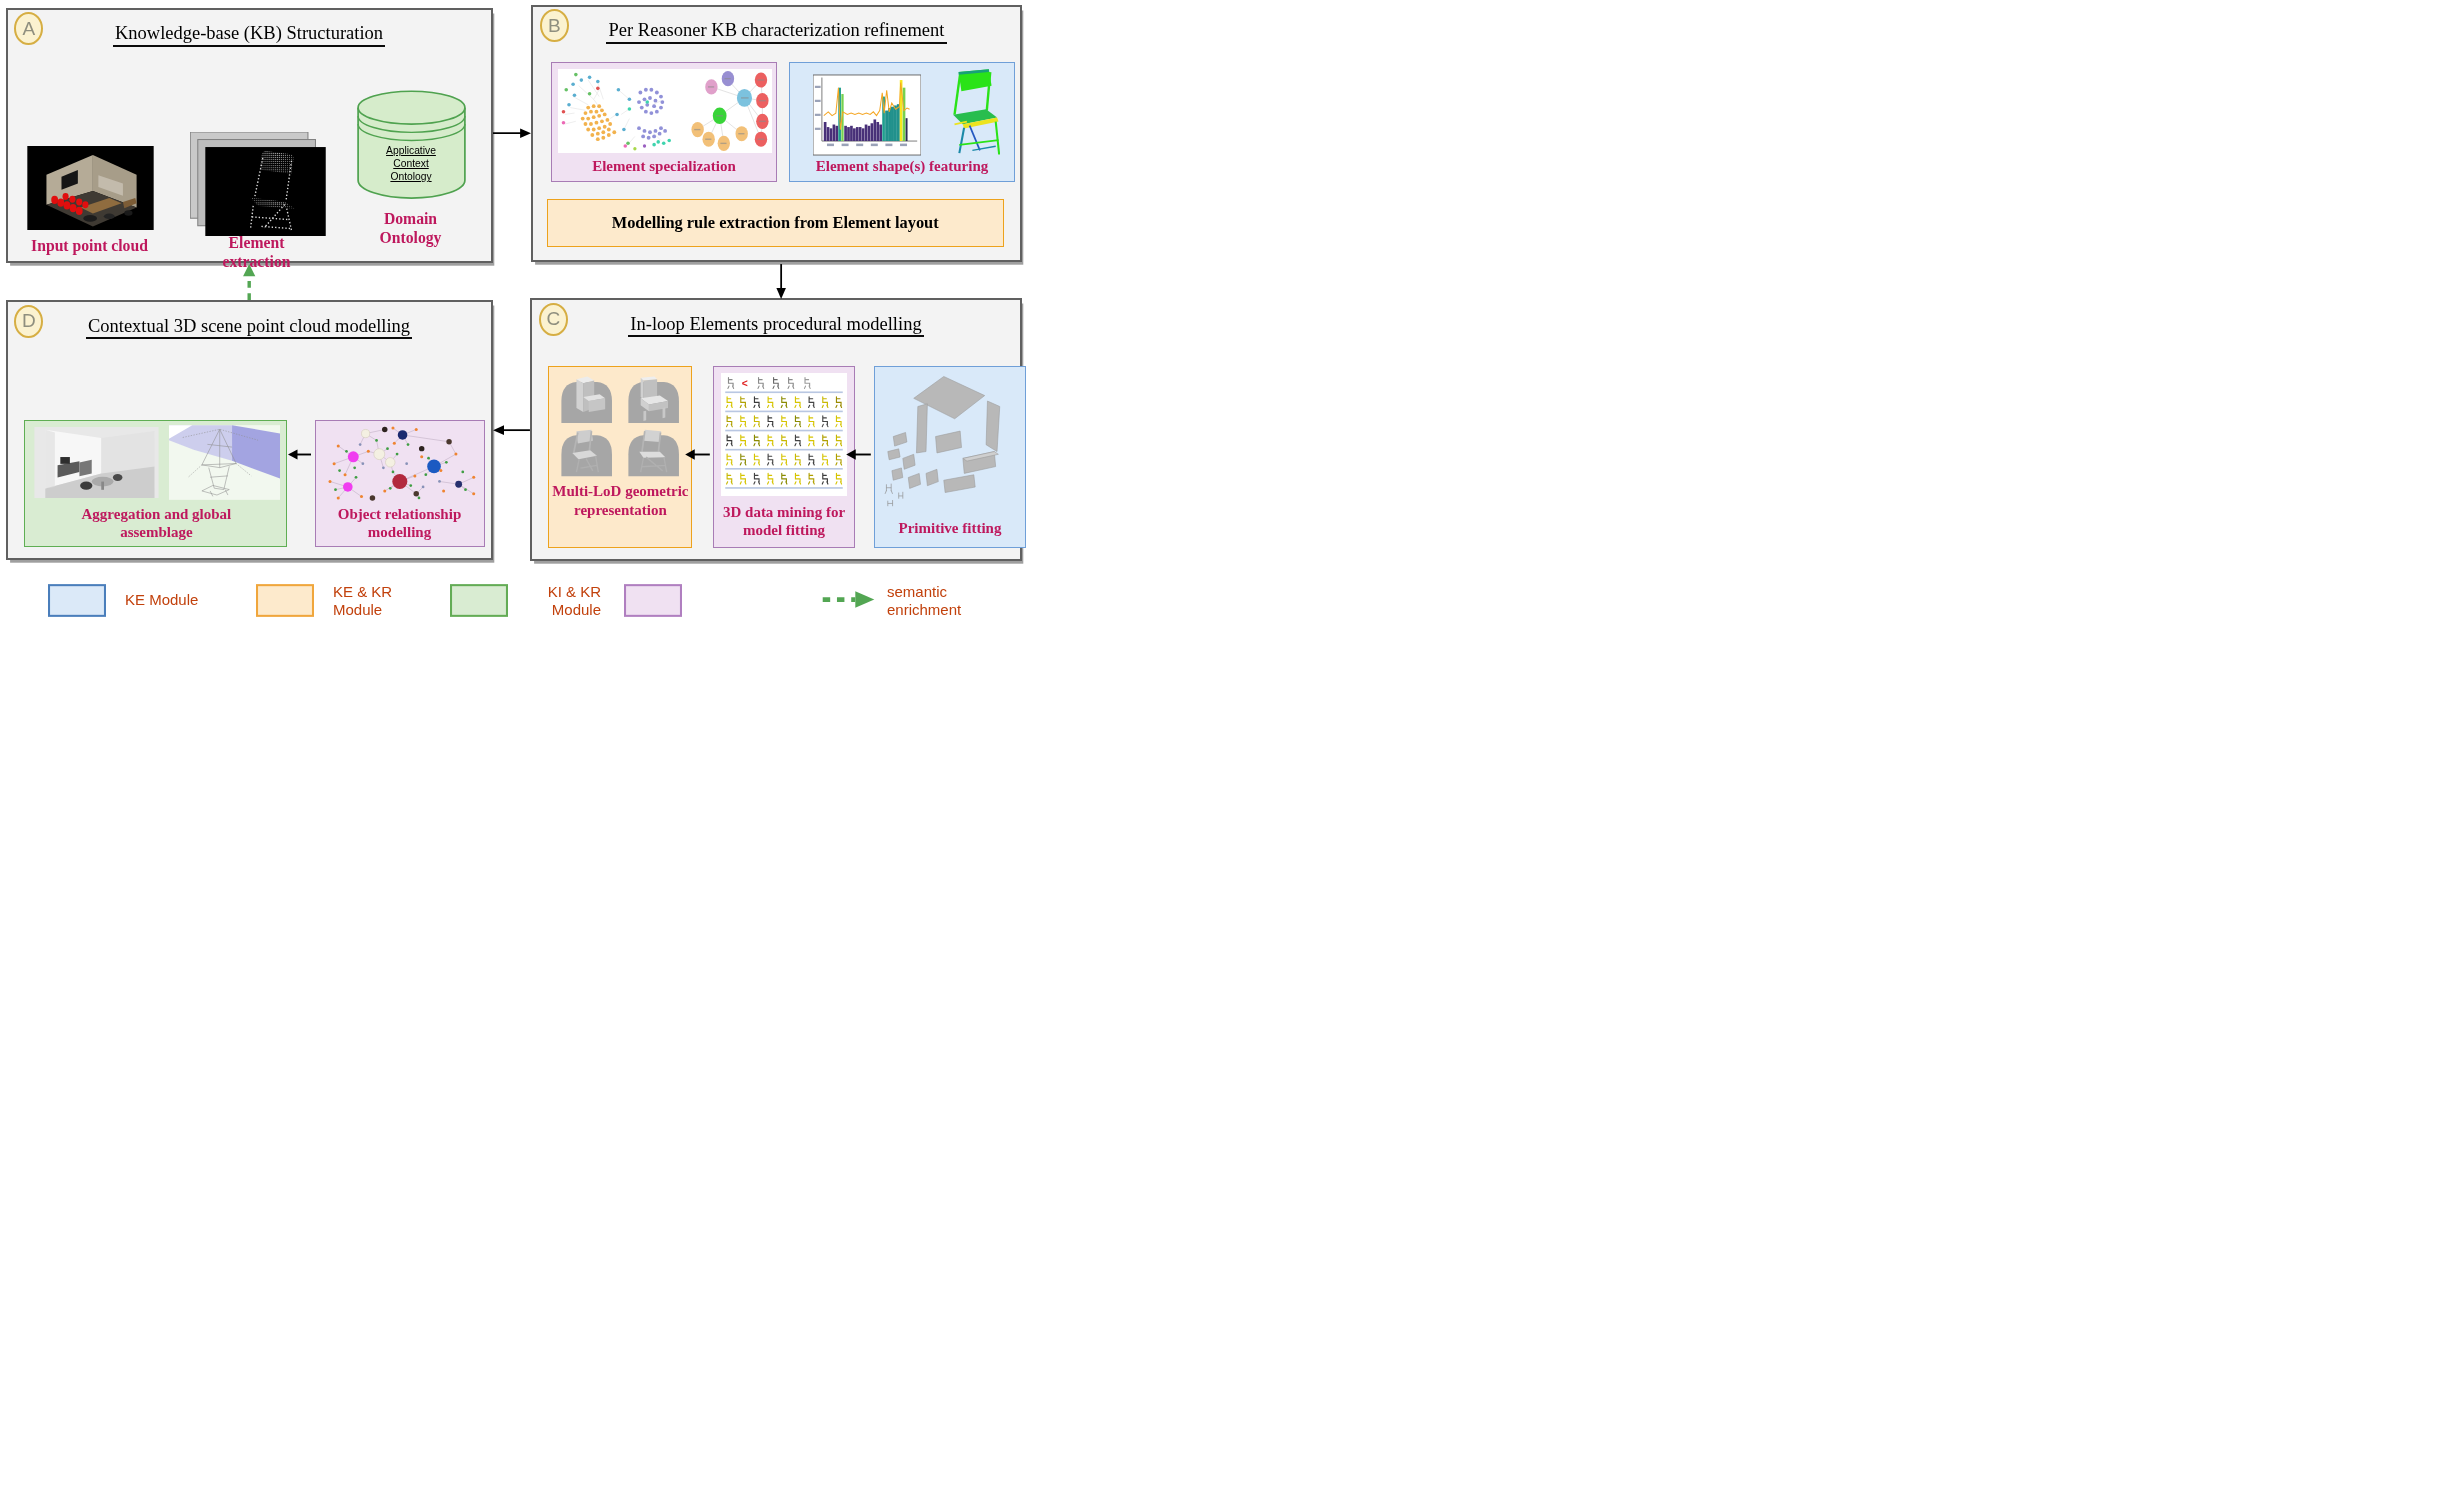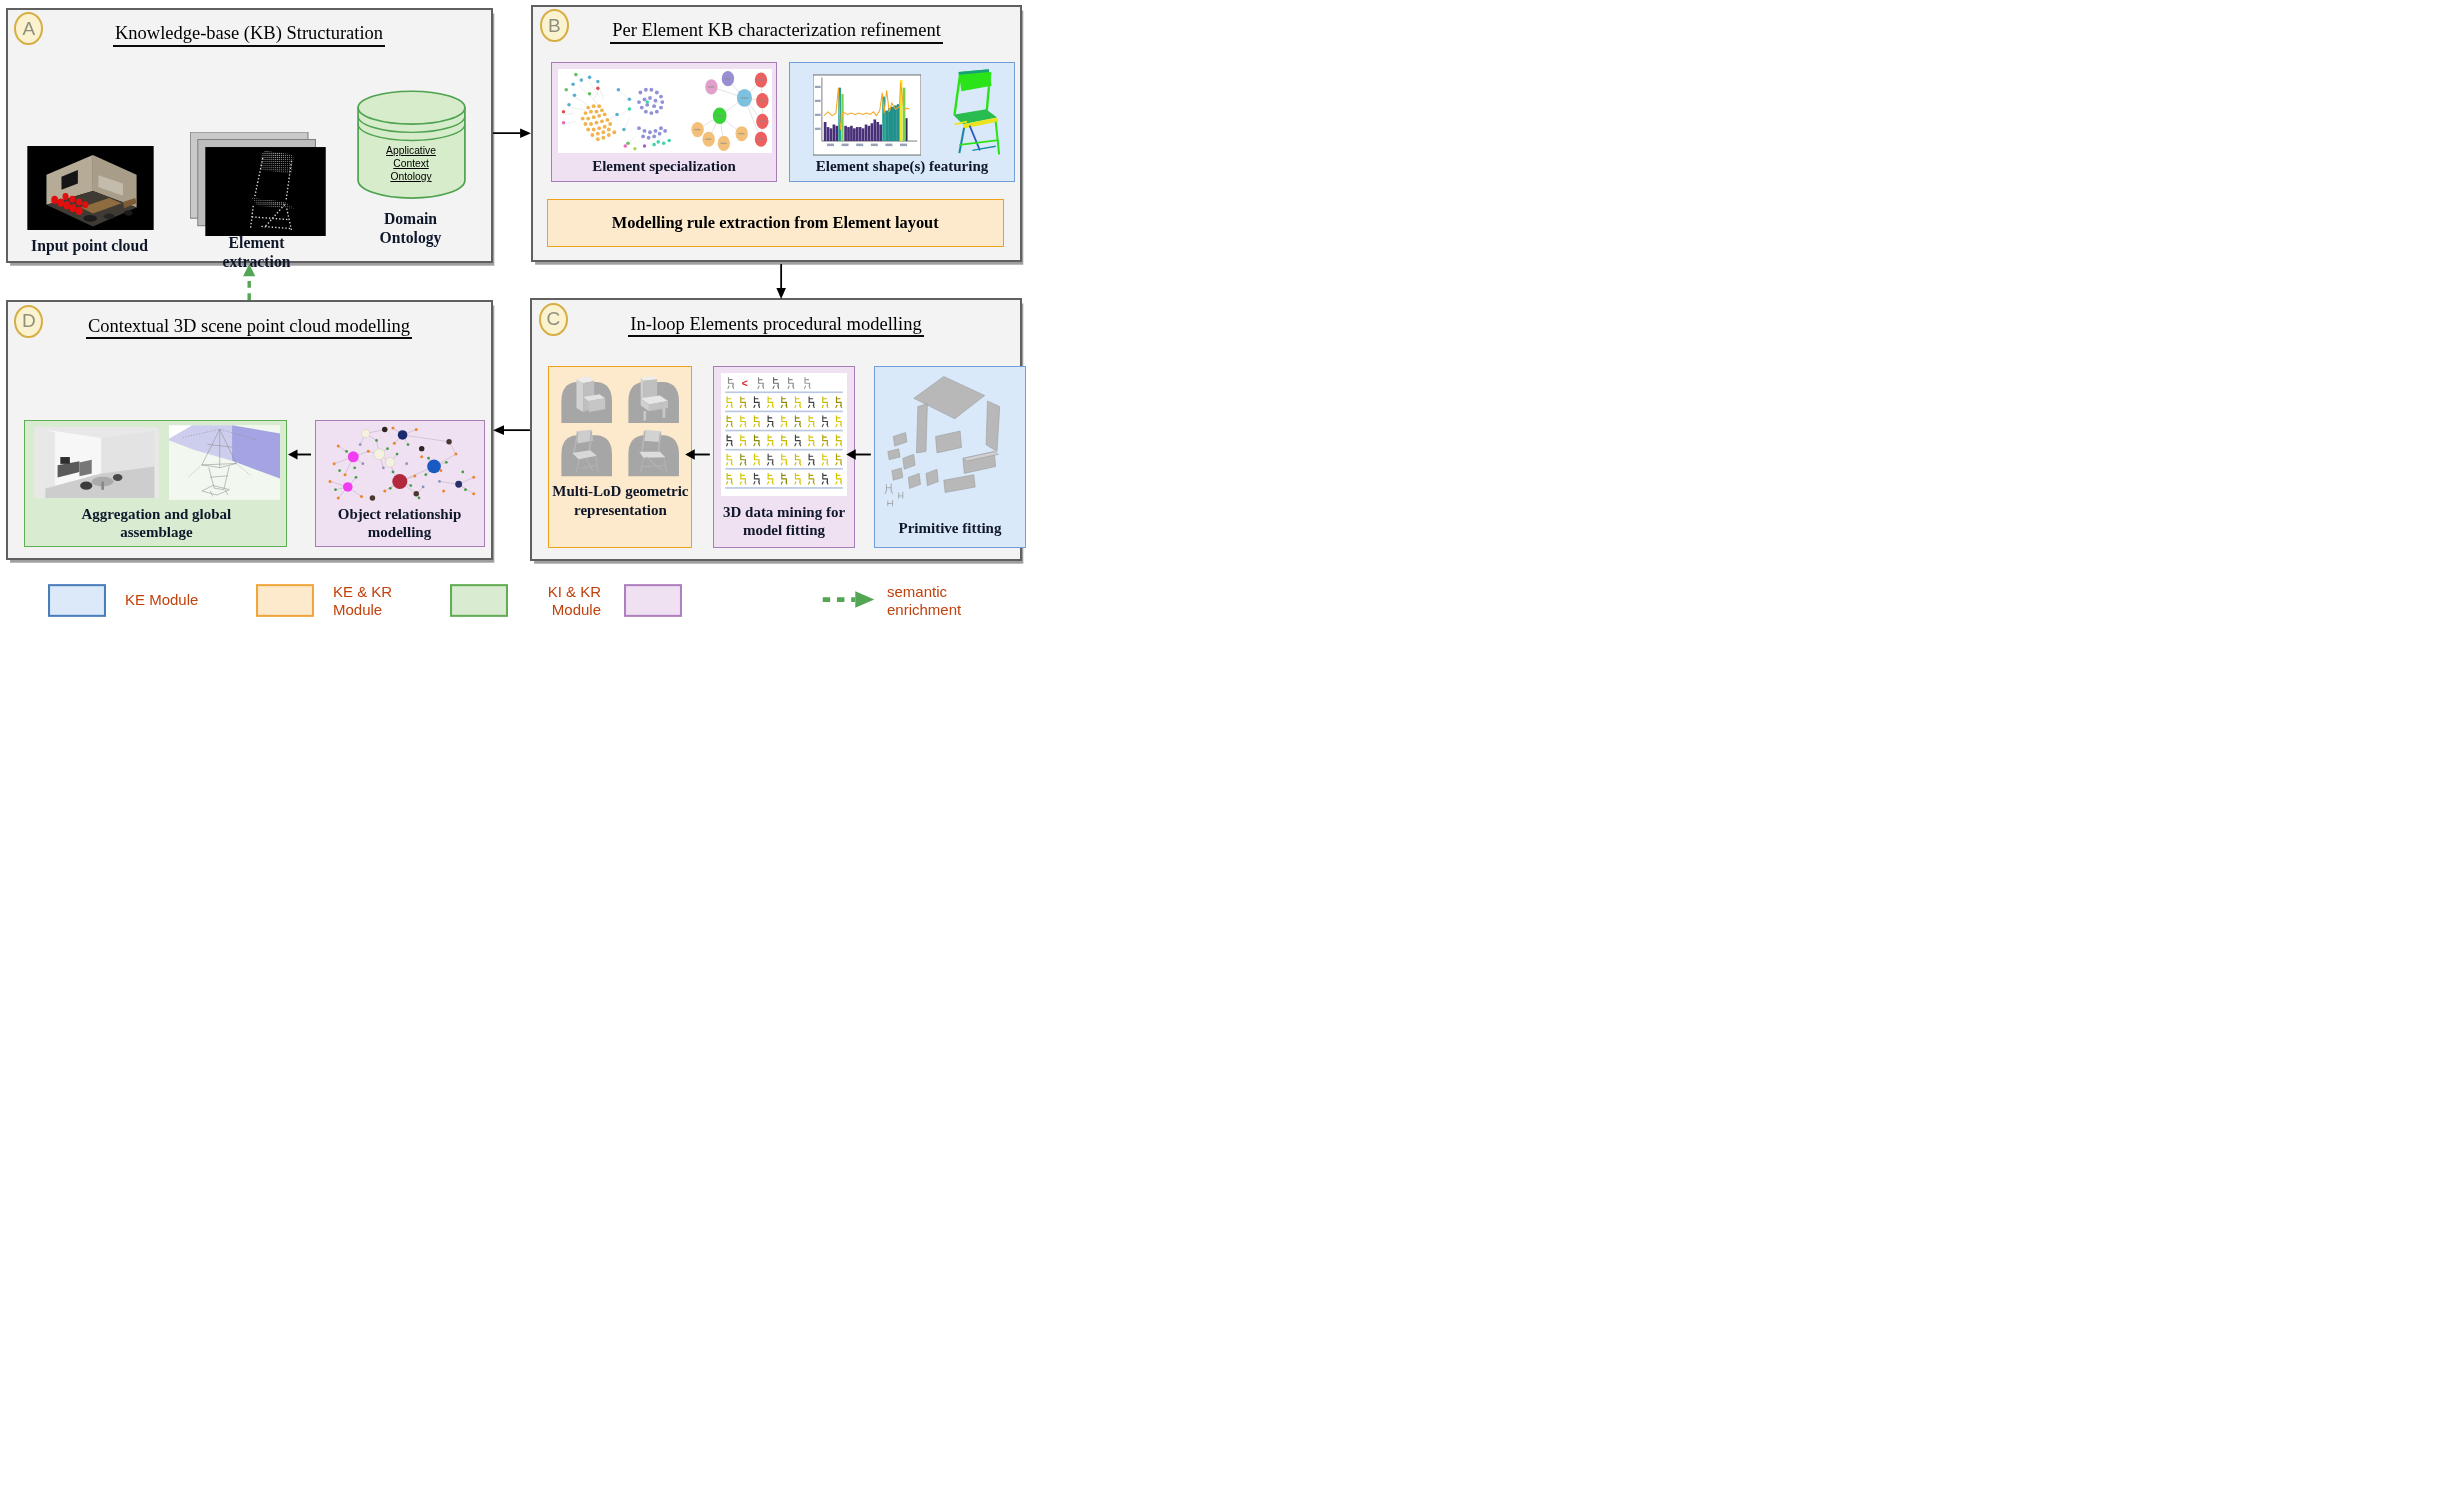--- a/index.html
+++ b/index.html
@@ -8,21 +8,21 @@
   #panel-a{left:5.5px;top:7.5px;width:487px;height:255px;}
   #panel-b{left:531px;top:4.8px;width:491px;height:257px;}
   #panel-d{left:5.5px;top:300px;width:487px;height:260px;}
   #panel-c{left:530px;top:298px;width:492px;height:263px;}
   .badge{position:absolute;left:6.8px;top:2.7px;width:29px;height:33px;border:2.1px solid #d6ae43;border-radius:50%;
          background:#fbf2d0;color:#8f8f7f;font:400 19px "Liberation Sans",sans-serif;
          display:flex;align-items:center;justify-content:center;box-sizing:border-box;}
   .ptitle{position:absolute;left:0;top:13.7px;width:100%;text-align:center;
           font-weight:normal;font-size:18.5px;color:#000;}
   .ptitle span{border-bottom:2.1px solid #0a0a0a;padding:0 2.1px 1.4px 2.1px;}
-  .cap{position:absolute;text-align:center;font-weight:bold;color:#0f172a;line-height:1.22;}
+  .cap{position:absolute;text-align:center;font-weight:bold;color:#be185d;line-height:1.22;}
   .capA{font-size:15.7px;text-align:center;}
   .capBox{font-size:15px;}
   .subbox{position:absolute;box-sizing:border-box;border-style:solid;border-width:1.7px;}
   .box-purple{background:#f0e1f2;border-color:#a87cb5;}
   .box-blue{background:#d9e9f9;border-color:#6f9fd8;}
   .box-orange{background:#fde9cb;border-color:#eda21c;}
   .box-green{background:#d9ecd2;border-color:#5fae53;}
   .imgwrap{position:absolute;}
   .whitebg{background:#ffffff;}
   .rulebar{position:absolute;display:flex;align-items:center;justify-content:center;
@@ -109,21 +109,21 @@
         <path d="M6,42 a78,24 0 0 0 156,0" fill="none" stroke="#4fa24f" stroke-width="2"></path>
         <path d="M6,54 a78,24 0 0 0 156,0" fill="none" stroke="#4fa24f" stroke-width="2"></path>
       </svg>
     </div>
     <div class="cyl-label" style="left:368px;top:134px;width:71px;">Applicative Context Ontology</div>
     <div class="cap capA" style="left:355px;top:199px;width:96px;">Domain Ontology</div>
   </div>
 
   <div class="panel" id="panel-b">
     <div class="badge">B</div>
-    <div class="ptitle"><span>Per Element KB characterization refinement</span></div>
+    <div class="ptitle"><span>Per Reasoner KB characterization refinement</span></div>
 
     <div class="subbox box-purple" style="left:18px;top:55px;width:226px;height:120px;">
       <div class="imgwrap whitebg" style="left:5.5px;top:6.2px;width:214px;height:84px;">
         <svg width="127" height="84" viewBox="0 0 185 122" style="position:absolute;left:0;top:0;">
           <rect width="185" height="122" fill="#fff"></rect>
           <path stroke="#dcdcdc" stroke-width="0.7" fill="none" d="M30,24 L52,44 M44,16 L60,40 M58,20 L66,44 M22,40 L44,52 M18,56 L40,60 M52,44 L62,58 M90,32 L104,44 M92,66 L104,58 M88,64 L76,72 M96,88 L104,72 M150,104 L138,92 M100,112 L112,98 M10,66 L24,64 M10,80 L26,76 M60,30 L52,44 M150,46 L138,52"></path>
           <g fill="#f2b24d">
             <circle cx="44" cy="56" r="2.8"></circle>
               <circle cx="52" cy="54" r="2.8"></circle>
               <circle cx="60" cy="54" r="2.8"></circle>

